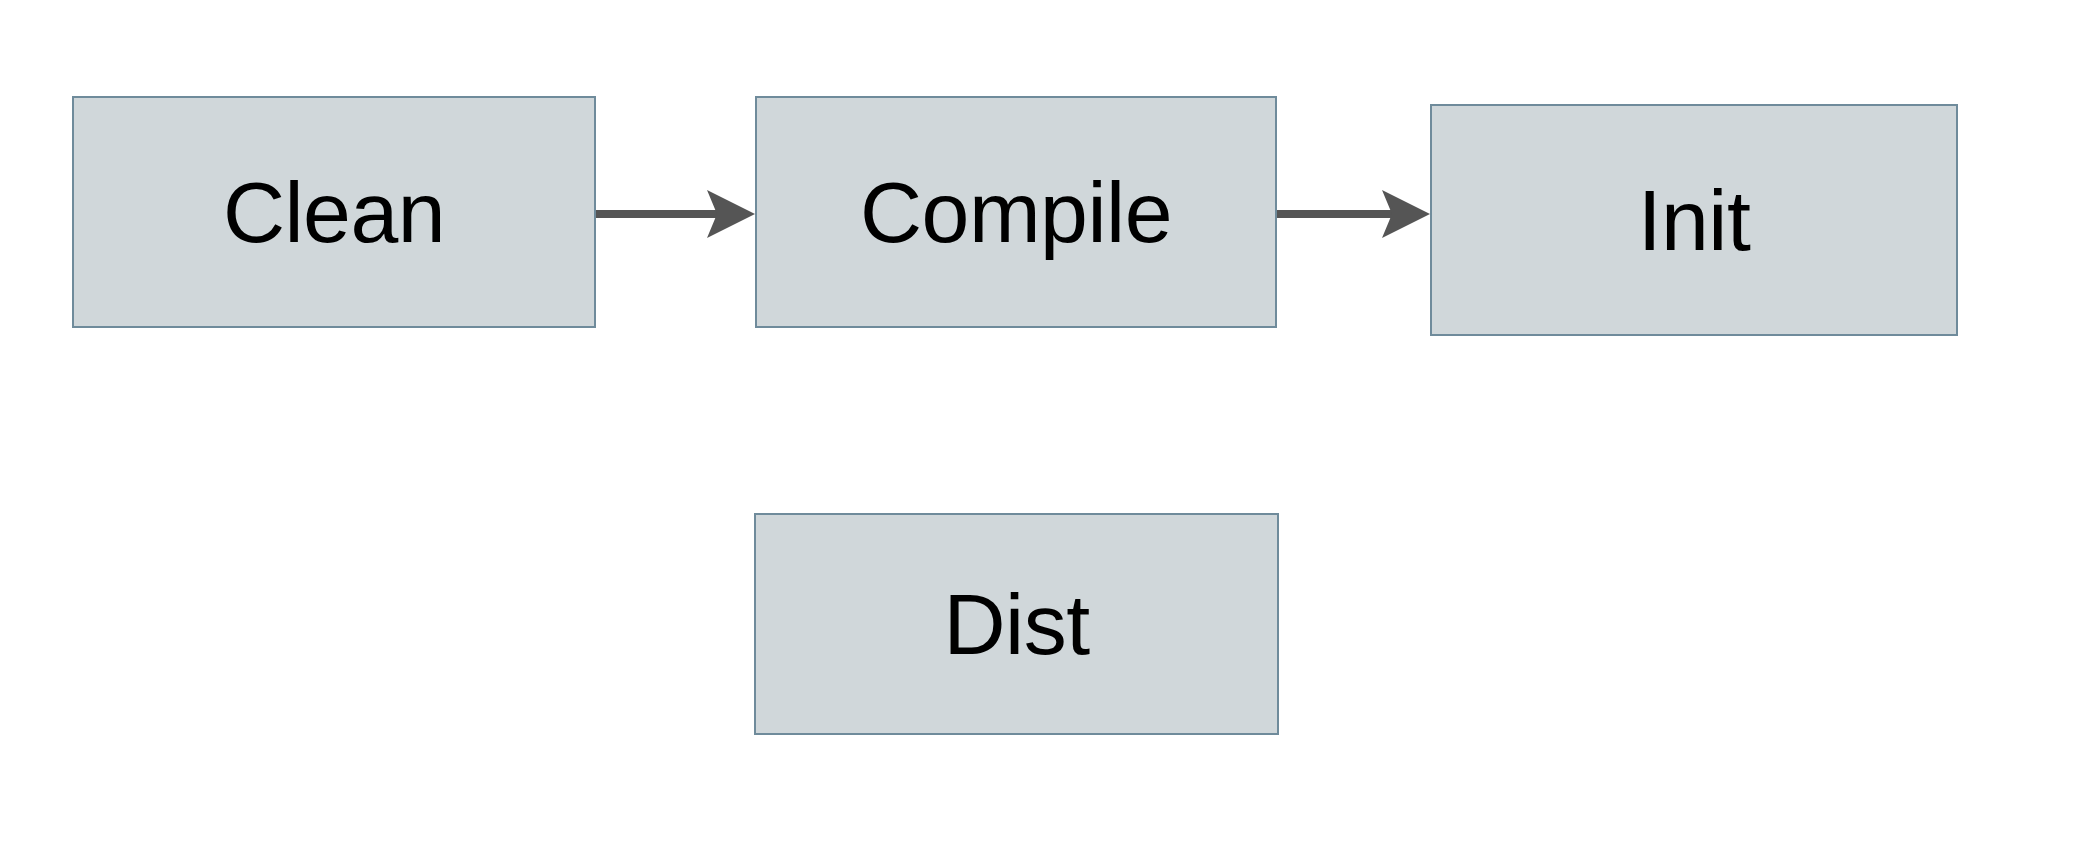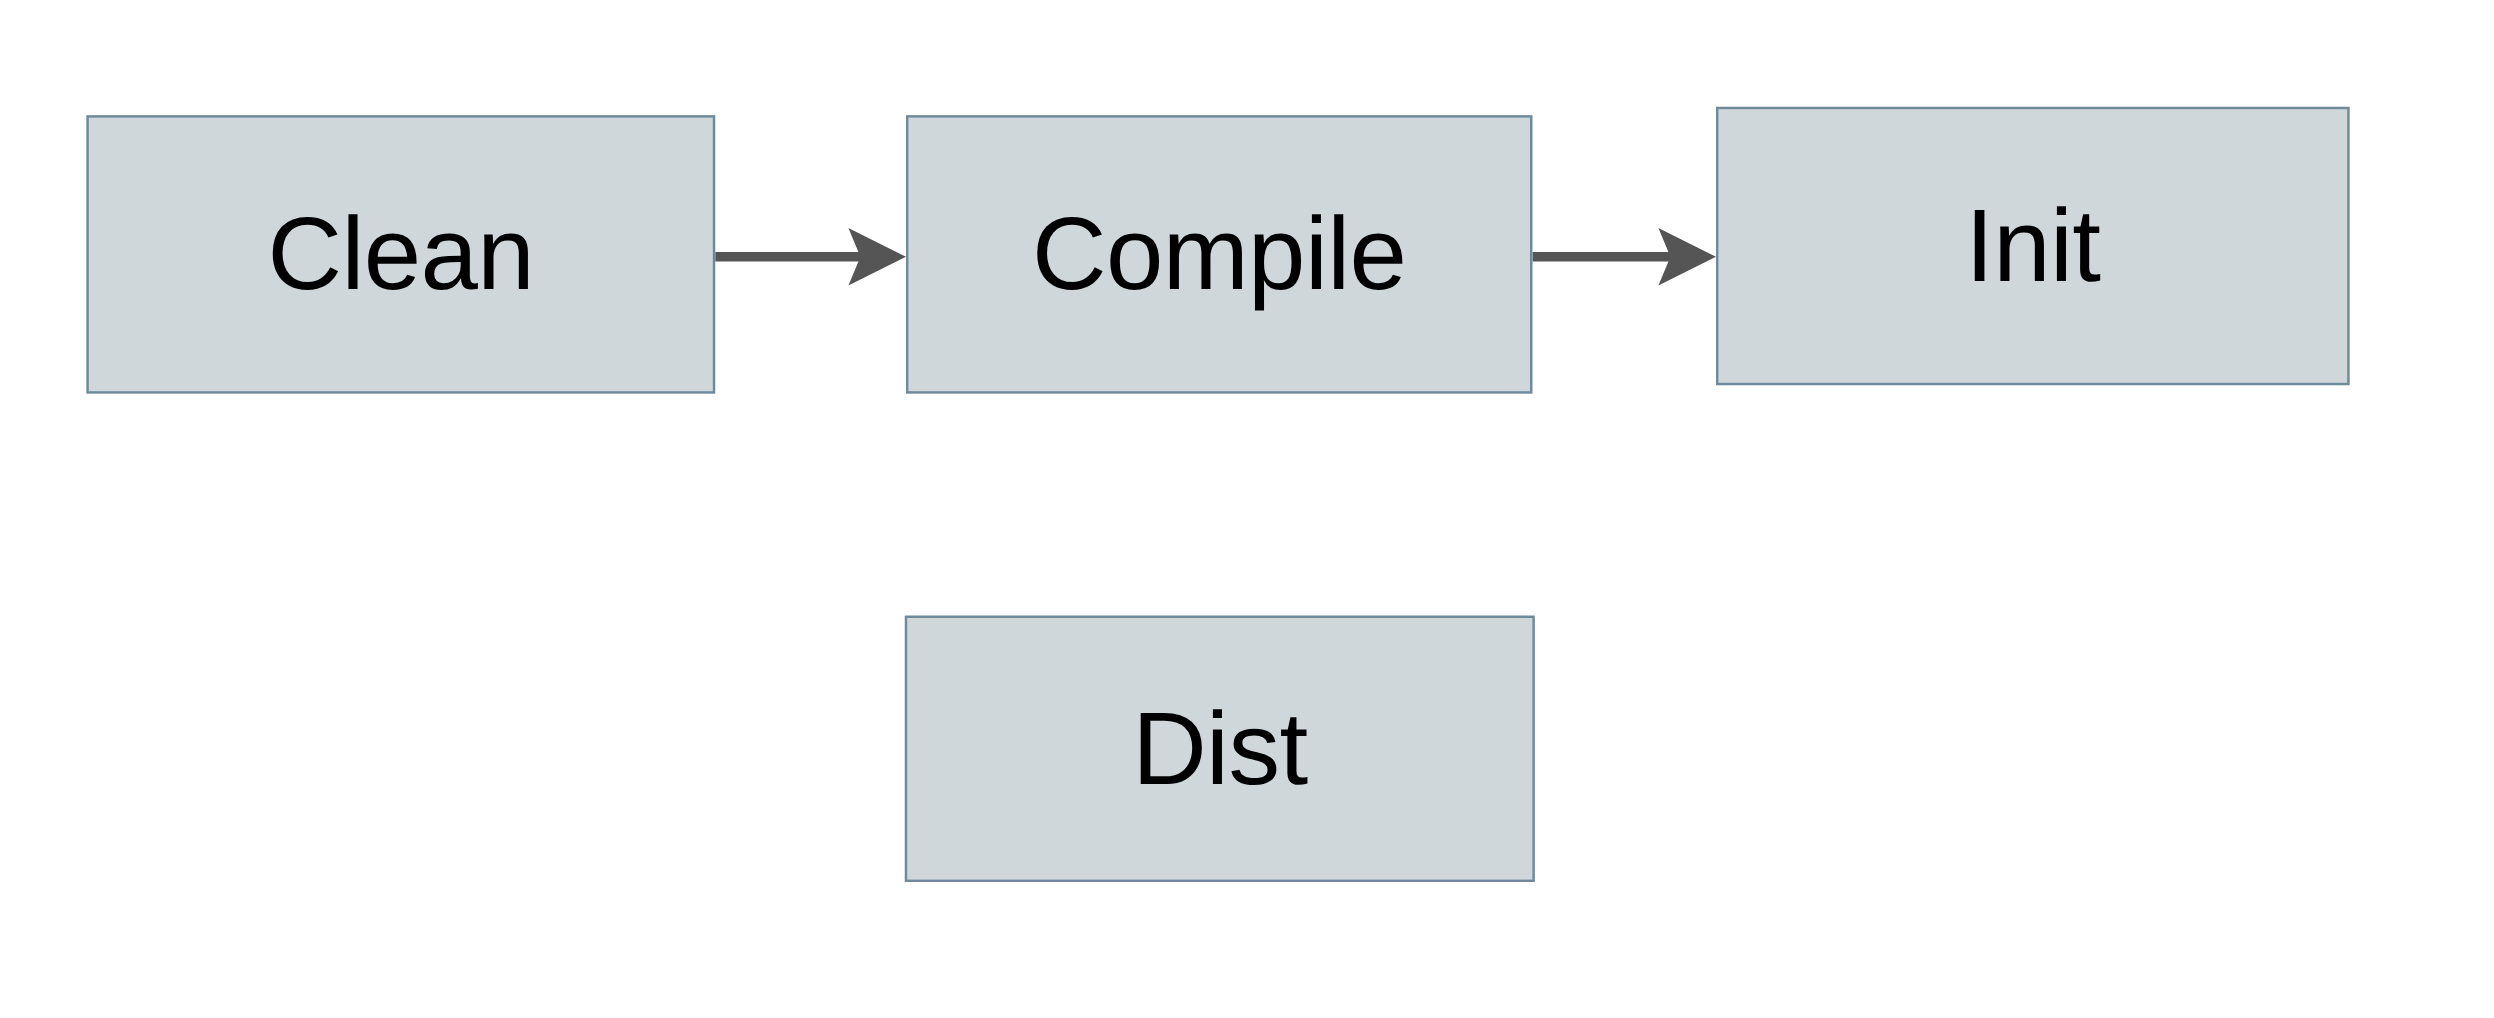--- a/index.html
+++ b/index.html
@@ -40,21 +40,21 @@
     position: absolute;
     left: 0;
     top: 0;
     width: 2078px;
     height: 848px;
     pointer-events: none;
   }
   
   #node-dist    { left: 72px;  top: 96px;  width: 524px; height: 232px; }
   #node-compile { left: 755px; top: 96px;  width: 522px; height: 232px; }
-  #node-init    { left: 1430px;top: 89px;  width: 528px; height: 232px; }
+  #node-init    { left: 1430px;top: 104px;  width: 528px; height: 232px; }
   #node-clean   { left: 754px; top: 513px; width: 525px; height: 222px; }
 </style>
 </head>
 <body>
 
 <div id="canvas">
 
   <svg class="edge-layer" viewBox="0 0 2078 848" width="2078" height="848" xmlns="http://www.w3.org/2000/svg">
     <g>
       <line x1="596" y1="214" x2="726" y2="214" stroke="#555555" stroke-width="8"></line>

